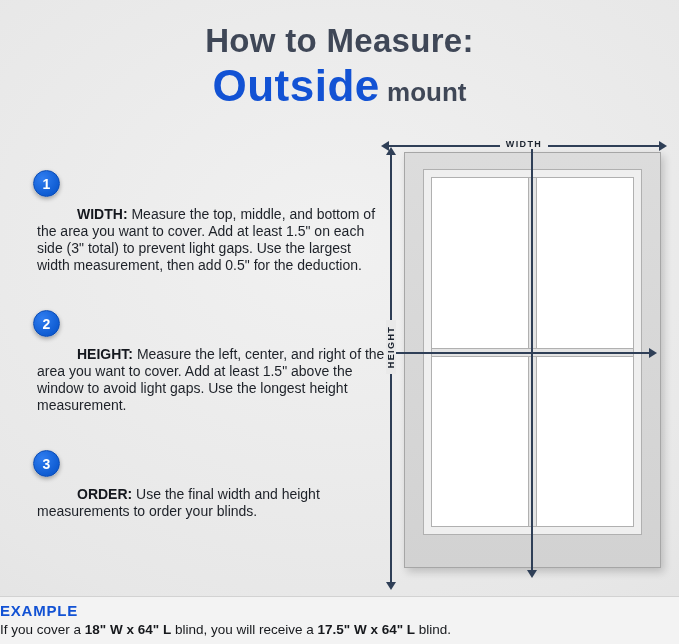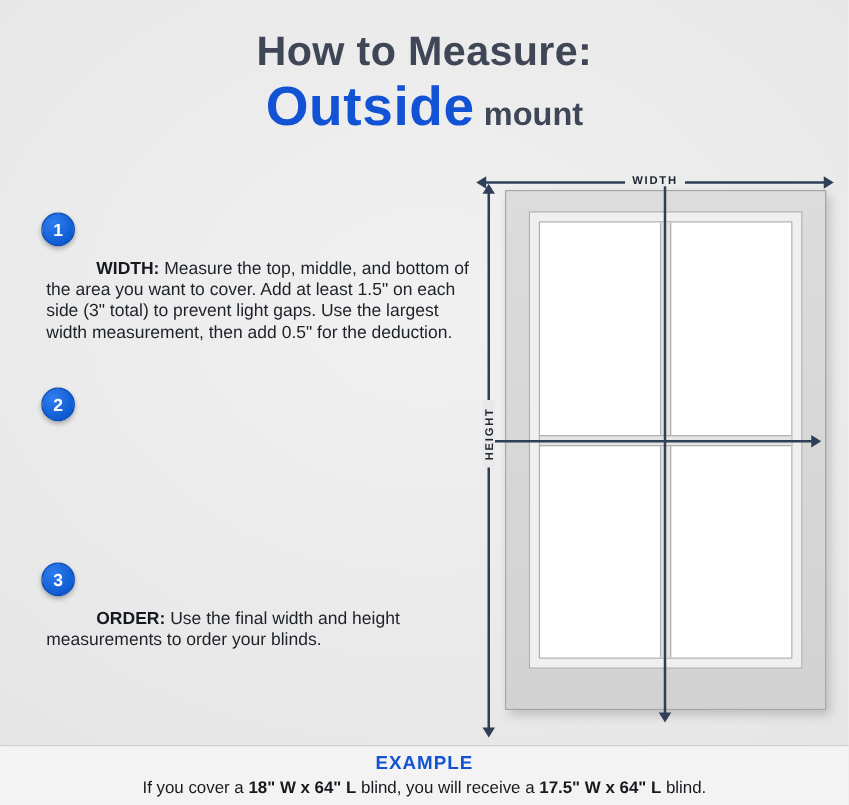--- a/index.html
+++ b/index.html
@@ -81,21 +81,21 @@
                background: #e4e4e4; border-top: 1px solid #b0b0b0; border-bottom: 1px solid #b0b0b0; }
 
   .center-v-line { left: 531px; top: 146px; width: 2px; height: 425px; }
   .center-v-ah   { left: 527px; top: 570px; }
   .center-h-line { left: 392px; top: 352px; width: 258px; height: 2px; }
   .center-h-ah   { left: 649px; top: 348px; }
 
   
   .example {
     position: absolute; left: 0; right: 0; bottom: 0; height: 48px;
-    background: #f3f3f3; border-top: 1px solid #d2d2d2; text-align: center;
+    background: #f3f3f3; border-top: 1px solid #d2d2d2; 
   }
   .example-heading { margin-top: 5px; font-size: 15px; font-weight: 800;
                      letter-spacing: 0.8px; color: #1252d4; }
   .example-text { margin-top: 3px; font-size: 13.5px; color: #17191d; }
   .example-text .bold { font-weight: 700; }
 </style>
 </head>
 <body>
 
 <div class="page">
@@ -109,20 +109,23 @@
 
   <div class="badge badge-1">
     <span>1</span>
   </div>
   <div class="step-text text-1">
     <span class="step-label">WIDTH:</span><span> Measure the top, middle, and bottom of the area you want to cover. Add at least 1.5" on each side (3" total) to prevent light gaps. Use the largest width measurement, then add 0.5" for the deduction.</span>
   </div>
 
   <div class="badge badge-2">
     <span>2</span>
+  </div>
+  <div class="step-text text-2">
+    <span class="step-label">HEIGHT:</span><span> Measure the left, center, and right of the area you want to cover. Add at least 1.5" above the window to avoid light gaps. Use the longest height measurement.</span>
   </div>
 
   <div class="badge badge-3">
     <span>3</span>
   </div>
   <div class="step-text text-3">
     <span class="step-label">ORDER:</span><span> Use the final width and height measurements to order your blinds.</span>
   </div>
 
   <div class="window-outer">

